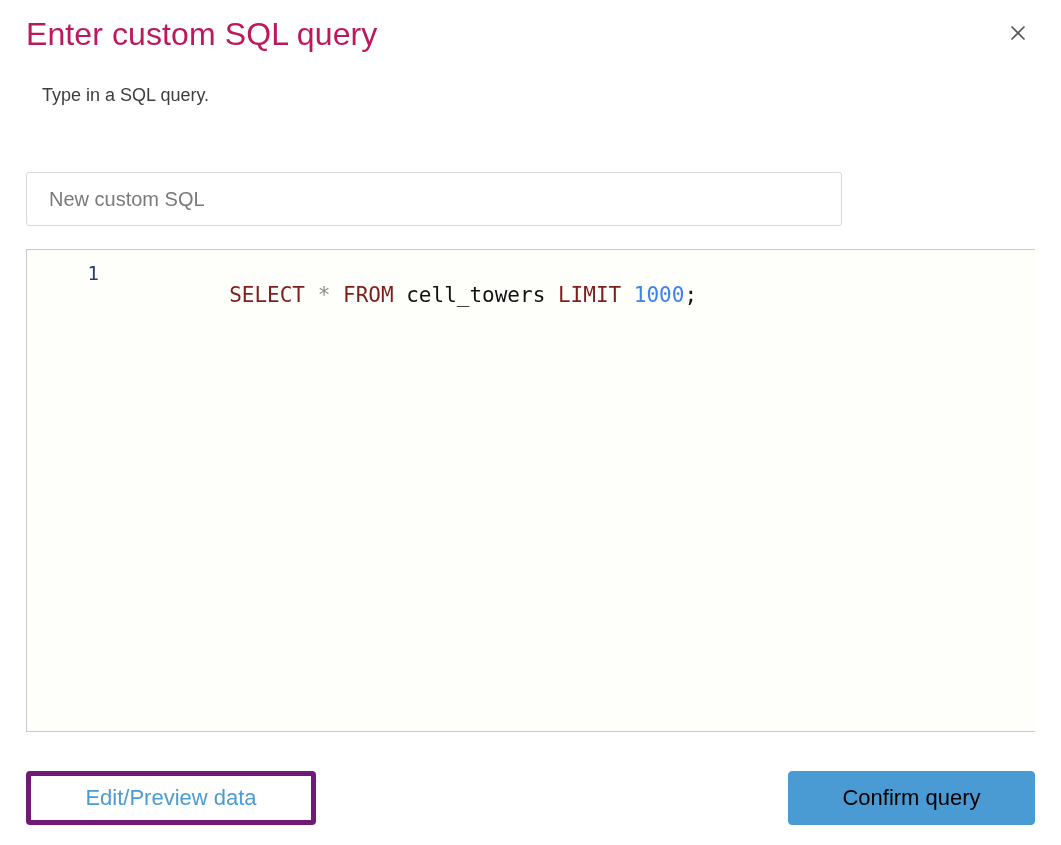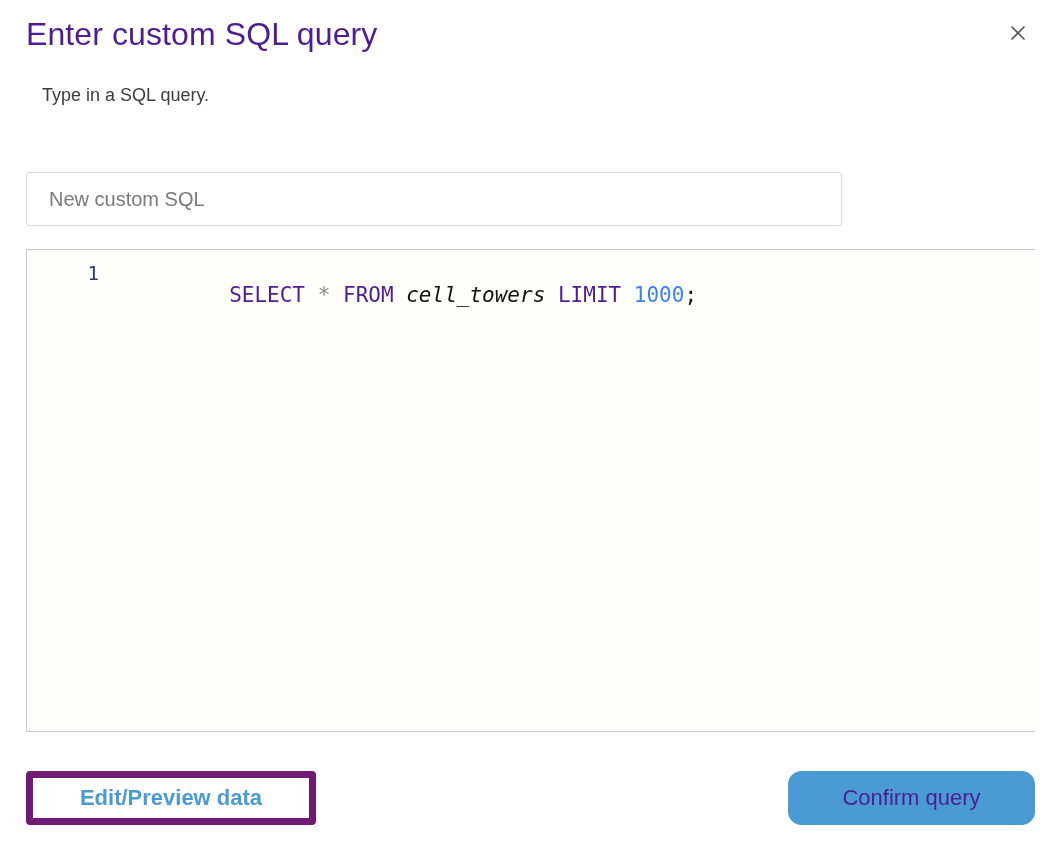--- a/index.html
+++ b/index.html
@@ -20,21 +20,21 @@
     background: #ffffff;
   }
 
   
   #dialog-title {
     position: absolute;
     left: 26px;
     top: 16px;
     font-size: 32px;
     font-weight: 400;
-    color: #4c1d95;
+    color: #be185d;
     letter-spacing: 0.1px;
     white-space: nowrap;
     text-align: center;
   }
 
   #close-btn {
     position: absolute;
     right: 28px;
     top: 18px;
     width: 30px;
@@ -115,54 +115,54 @@
 
   .code-content {
     padding-left: 29px;
     font-family: "DejaVu Sans Mono", "Liberation Mono", monospace;
     font-size: 21px;
     line-height: 22px;
     white-space: pre;
     color: #111111;
   }
 
-  .tok-keyword { color: #4c1d95; }
+  .tok-keyword { color: #7f1d1d; }
   .tok-operator { color: #8a8a8a; }
-  .tok-ident   { color: #111111; font-style: italic; }
+  .tok-ident   { color: #111111; }
   .tok-number  { color: #3b82f6; }
   .tok-punct   { color: #111111; }
 
   
   #btn-edit-preview {
     position: absolute;
     left: 26px;
     top: 771px;
     width: 290px;
     height: 54px;
     background: #ffffff;
-    border: 7px solid #701a75;
+    border: 5px solid #701a75;
     border-radius: 4px;
     color: #4a9bd4;
     font-family: "Liberation Sans", sans-serif;
     font-size: 22px;
-    font-weight: 700;
+    font-weight: 400;
     cursor: pointer;
     padding: 0;
   }
 
   #btn-confirm-query {
     position: absolute;
     left: 788px;
     top: 771px;
     width: 247px;
     height: 54px;
     background: #4a9bd4;
     border: 1px solid #4a9bd4;
-    border-radius: 13px;
-    color: #4c1d95;
+    border-radius: 4px;
+    color: #000000;
     font-family: "Liberation Sans", sans-serif;
     font-size: 22px;
     font-weight: 400;
     cursor: pointer;
     padding: 0;
   }
 </style>
 </head>
 <body>
 

